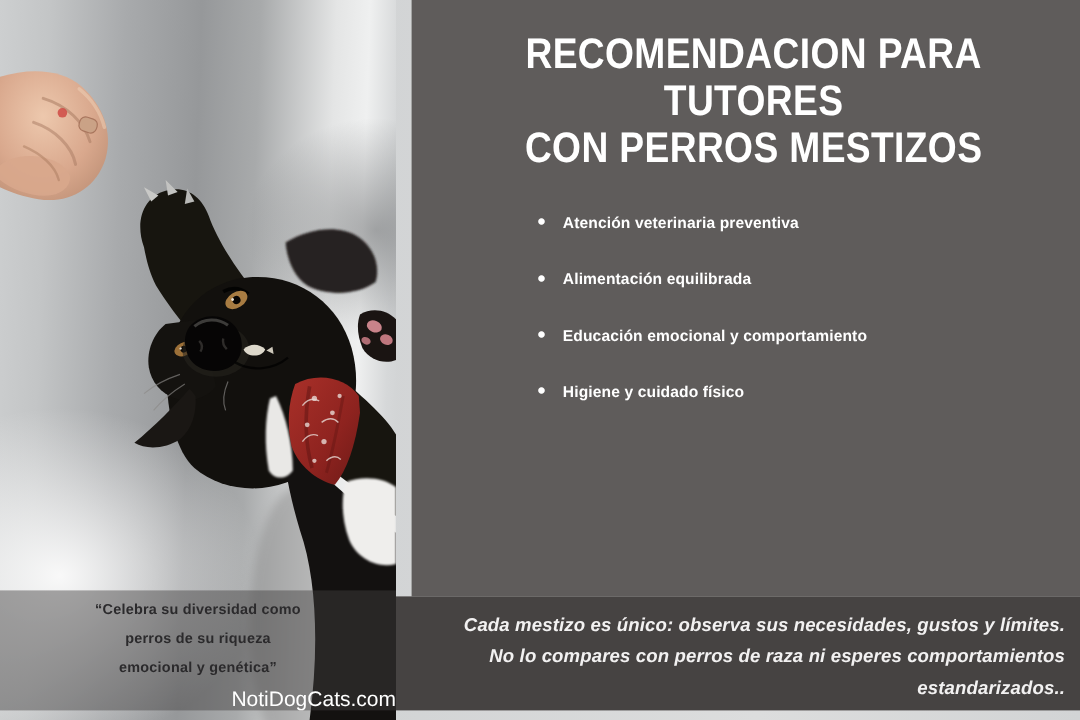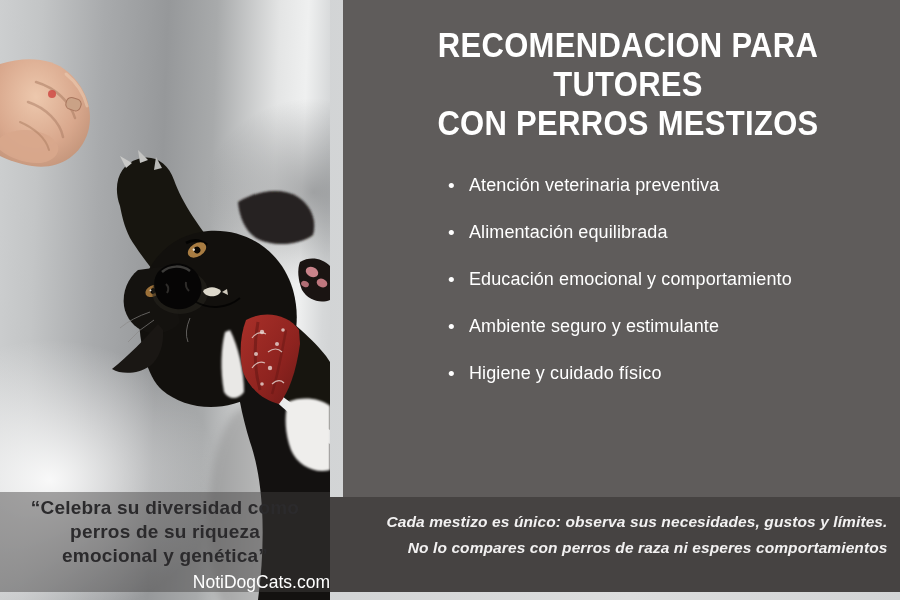--- a/index.html
+++ b/index.html
@@ -30,42 +30,42 @@
   .panel h1{
     margin:26px 18px 0;text-align:center;
     font-size:31px;line-height:34px;font-weight:800;letter-spacing:.3px;
     transform:scaleY(1.15);transform-origin:50% 0;
   }
   .panel ul{
     margin:34px 0 0 103px;padding:0;list-style:none;width:380px;
   }
   .panel li{
     position:relative;padding-left:23px;max-width:330px;
-    font-size:18px;font-weight:400;line-height:47px;letter-spacing:.1px;
+    font-size:13px;font-weight:700;line-height:47px;letter-spacing:.1px;
   }
   .panel li::before{
     content:"\2022";position:absolute;left:2px;top:0;font-size:19px;
   }
   
   .band{
     position:absolute;left:330px;top:497px;width:570px;height:95px;
     background:#464342;color:#f2f1f1;text-align:right;
   }
   .band p{
     margin:12px auto 0;width:545px;
     font-size:15.5px;font-style:italic;font-weight:700;line-height:26px;letter-spacing:.1px;
   }
   .band p span{display:block;}
   
   .quote-overlay{
     position:absolute;left:0;top:492px;width:330px;height:100px;
     background:rgba(66,64,63,.46);text-align:center;
   }
   .quote-overlay .quote{
-    margin:4px 6px 0;font-size:19px;font-weight:700;line-height:24px;
+    margin:4px 6px 0;font-size:12px;font-weight:700;line-height:24px;
     color:#2b2a2c;letter-spacing:.2px;
   }
   .quote-overlay .quote span{display:block;}
   .quote-overlay .site{
     margin:4px 0 0;font-size:17.5px;font-weight:400;color:#ffffff;text-align:right;
   }
 </style>
 </head>
 <body>
 
@@ -186,29 +186,29 @@
 
   <section class="panel">
     <h1>
       <span>RECOMENDACION PARA TUTORES</span><br>
       <span>CON PERROS MESTIZOS</span>
     </h1>
     <ul>
       <li>Atención veterinaria preventiva</li>
       <li>Alimentación equilibrada</li>
       <li>Educación emocional y comportamiento</li>
-      <li>Ambiente seguro y estimulante</li>
       <li>Higiene y cuidado físico</li>
     </ul>
   </section>
 
   <div class="band">
     <p>
       <span>Cada mestizo es único: observa sus necesidades, gustos y límites.</span>
       <span>No lo compares con perros de raza ni esperes comportamientos</span>
+      <span>estandarizados..</span>
     </p>
   </div>
 
   <div class="quote-overlay">
     <p class="quote">
       <span>“Celebra su diversidad como</span>
       <span>perros de su riqueza</span>
       <span>emocional y genética”</span>
     </p>
     <p class="site">NotiDogCats.com</p>

